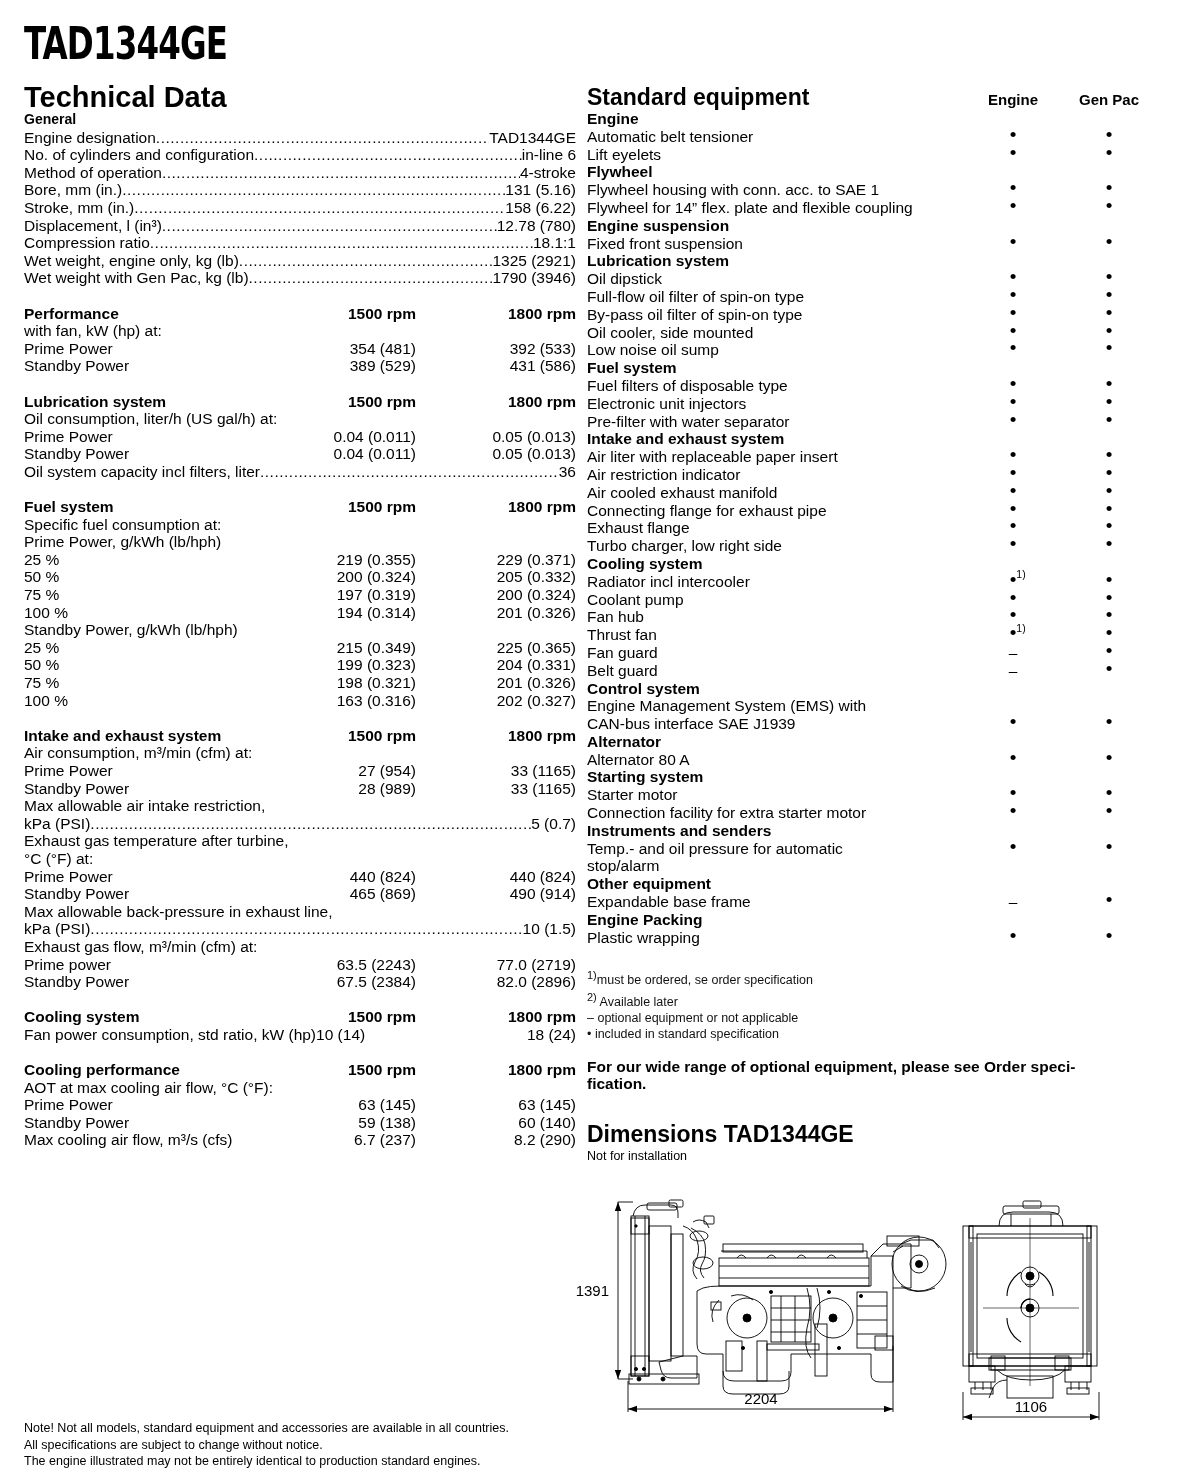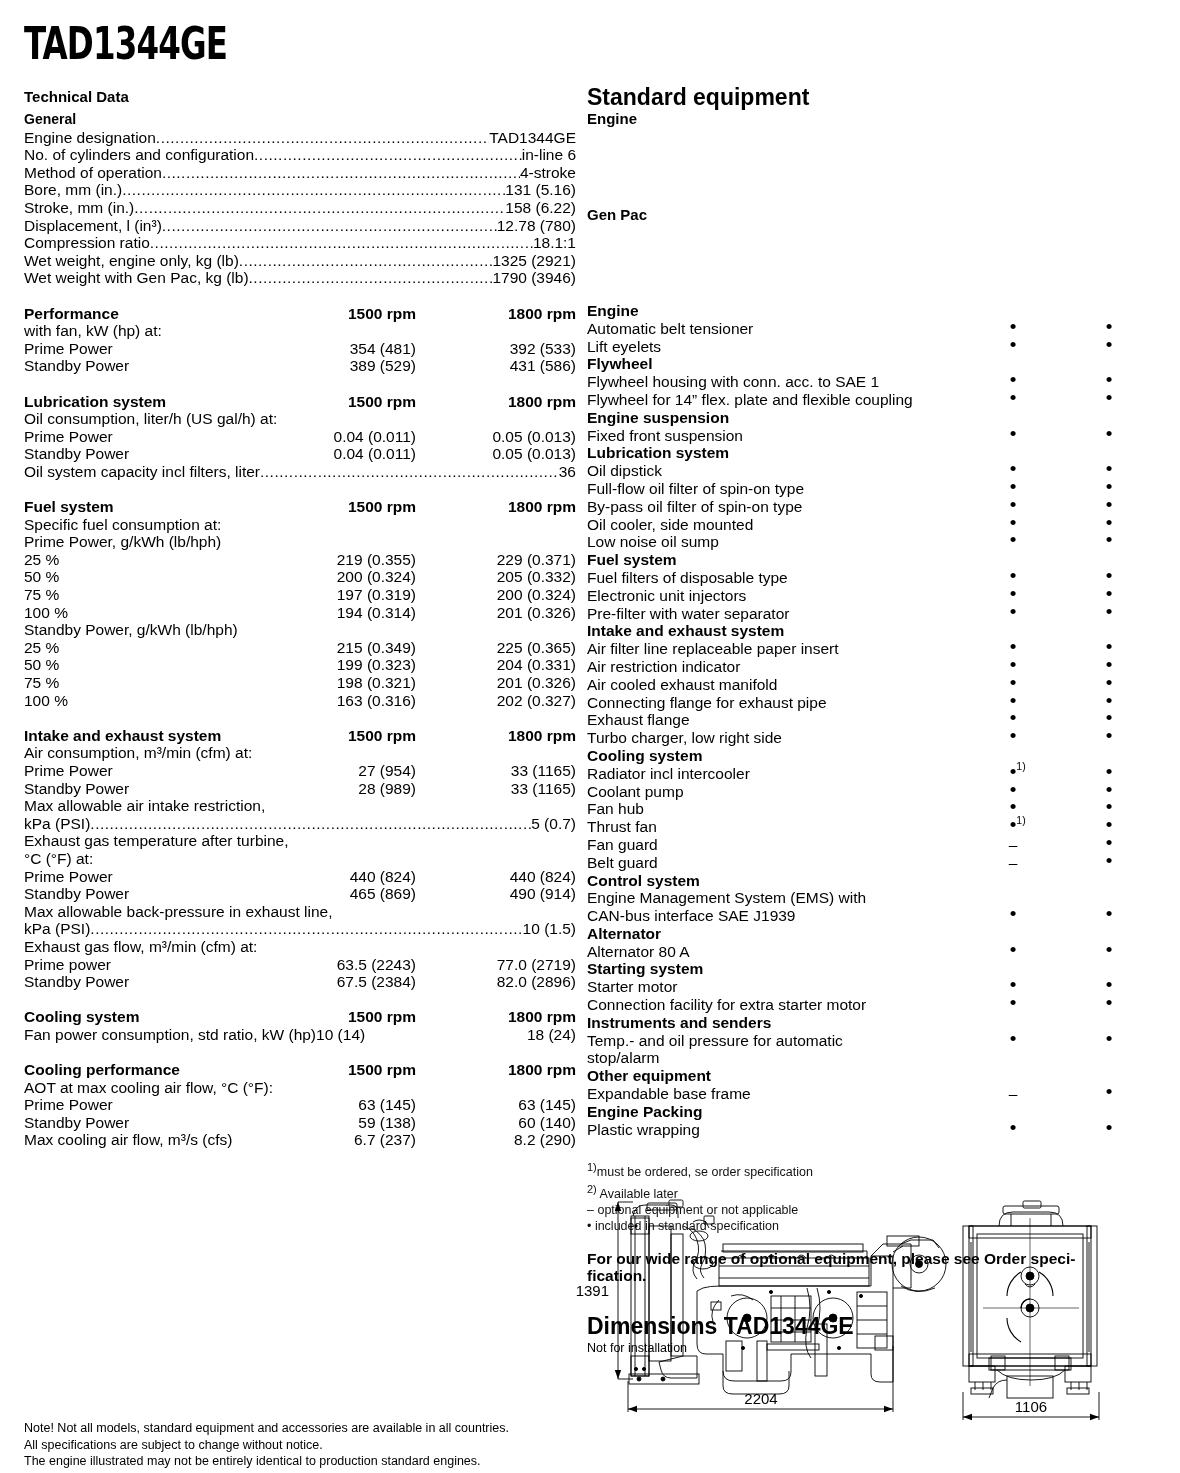--- a/index.html
+++ b/index.html
@@ -14,42 +14,42 @@
   
   .doc-title{
     position:absolute;left:24px;top:18px;
     font-size:44px;font-weight:bold;letter-spacing:-1px;
     font-family:"DejaVu Sans Condensed","Liberation Sans",sans-serif;
     transform:scaleX(0.82);transform-origin:left top;
   }
 
   
   .left-col{position:absolute;left:24px;top:84px;width:552px;}
-  .h1{font-size:15px;font-weight:bold;line-height:26px;margin-bottom:1px;}
+  .h1{font-size:29px;font-weight:bold;line-height:26px;margin-bottom:1px;}
   .h2{font-size:14px;font-weight:bold;line-height:17.6px;}
 
   .secthead{display:flex;align-items:baseline;line-height:17.6px;}
   .secthead .nm{font-size:15.5px;font-weight:bold;flex:1 1 auto;}
   .secthead .c1,.secthead .c2{font-size:15.5px;font-weight:bold;text-align:right;}
   .secthead .c1{width:118px;}
   .secthead .c2{width:160px;}
 
   .row{display:flex;align-items:baseline;line-height:17.6px;font-size:15.5px;white-space:nowrap;}
   .row .nm{flex:0 0 auto;}
   .row .lead{flex:1 1 auto;overflow:hidden;white-space:nowrap;
     font-size:15.5px;letter-spacing:0.5px;}
   .row .c1{width:118px;text-align:right;flex:0 0 118px;}
   .row .c2{width:160px;text-align:right;flex:0 0 160px;}
   .row.plain .nm{flex:1 1 auto;}
   .gap{height:17.6px;}
 
   
   .right-col{position:absolute;left:587px;top:84px;width:570px;}
   .rh1{font-size:23px;font-weight:bold;line-height:26px;}
-  .eqhead{display:flex;align-items:baseline;flex-direction:column;}
+  .eqhead{display:flex;align-items:baseline;}
   .eqhead .t{flex:1 1 auto;}
   .eqhead .ce,.eqhead .cg{font-size:15px;font-weight:bold;text-align:center;}
   .eqhead .ce{flex:0 0 96px;}
   .eqhead .cg{flex:0 0 96px;}
 
   .eqrow{display:flex;align-items:baseline;line-height:17.8px;font-size:15.5px;}
   .eqrow .lbl{flex:1 1 auto;white-space:nowrap;}
   .eqrow .ce,.eqrow .cg{flex:0 0 96px;text-align:center;font-size:15.5px;}
   .eqrow.group .lbl{font-weight:bold;}
   .mark{display:inline-block;position:relative;}
@@ -441,21 +441,21 @@
           <span class="lbl">Pre-filter with water separator</span>
           <span class="ce"><span class="dot">•</span></span>
           <span class="cg"><span class="dot">•</span></span>
         </div>
         <div class="eqrow group">
           <span class="lbl">Intake and exhaust system</span>
           <span class="ce">&nbsp;</span>
           <span class="cg">&nbsp;</span>
         </div>
         <div class="eqrow">
-          <span class="lbl">Air filter line replaceable paper insert</span>
+          <span class="lbl">Air liter with replaceable paper insert</span>
           <span class="ce"><span class="dot">•</span></span>
           <span class="cg"><span class="dot">•</span></span>
         </div>
         <div class="eqrow">
           <span class="lbl">Air restriction indicator</span>
           <span class="ce"><span class="dot">•</span></span>
           <span class="cg"><span class="dot">•</span></span>
         </div>
         <div class="eqrow">
           <span class="lbl">Air cooled exhaust manifold</span>

